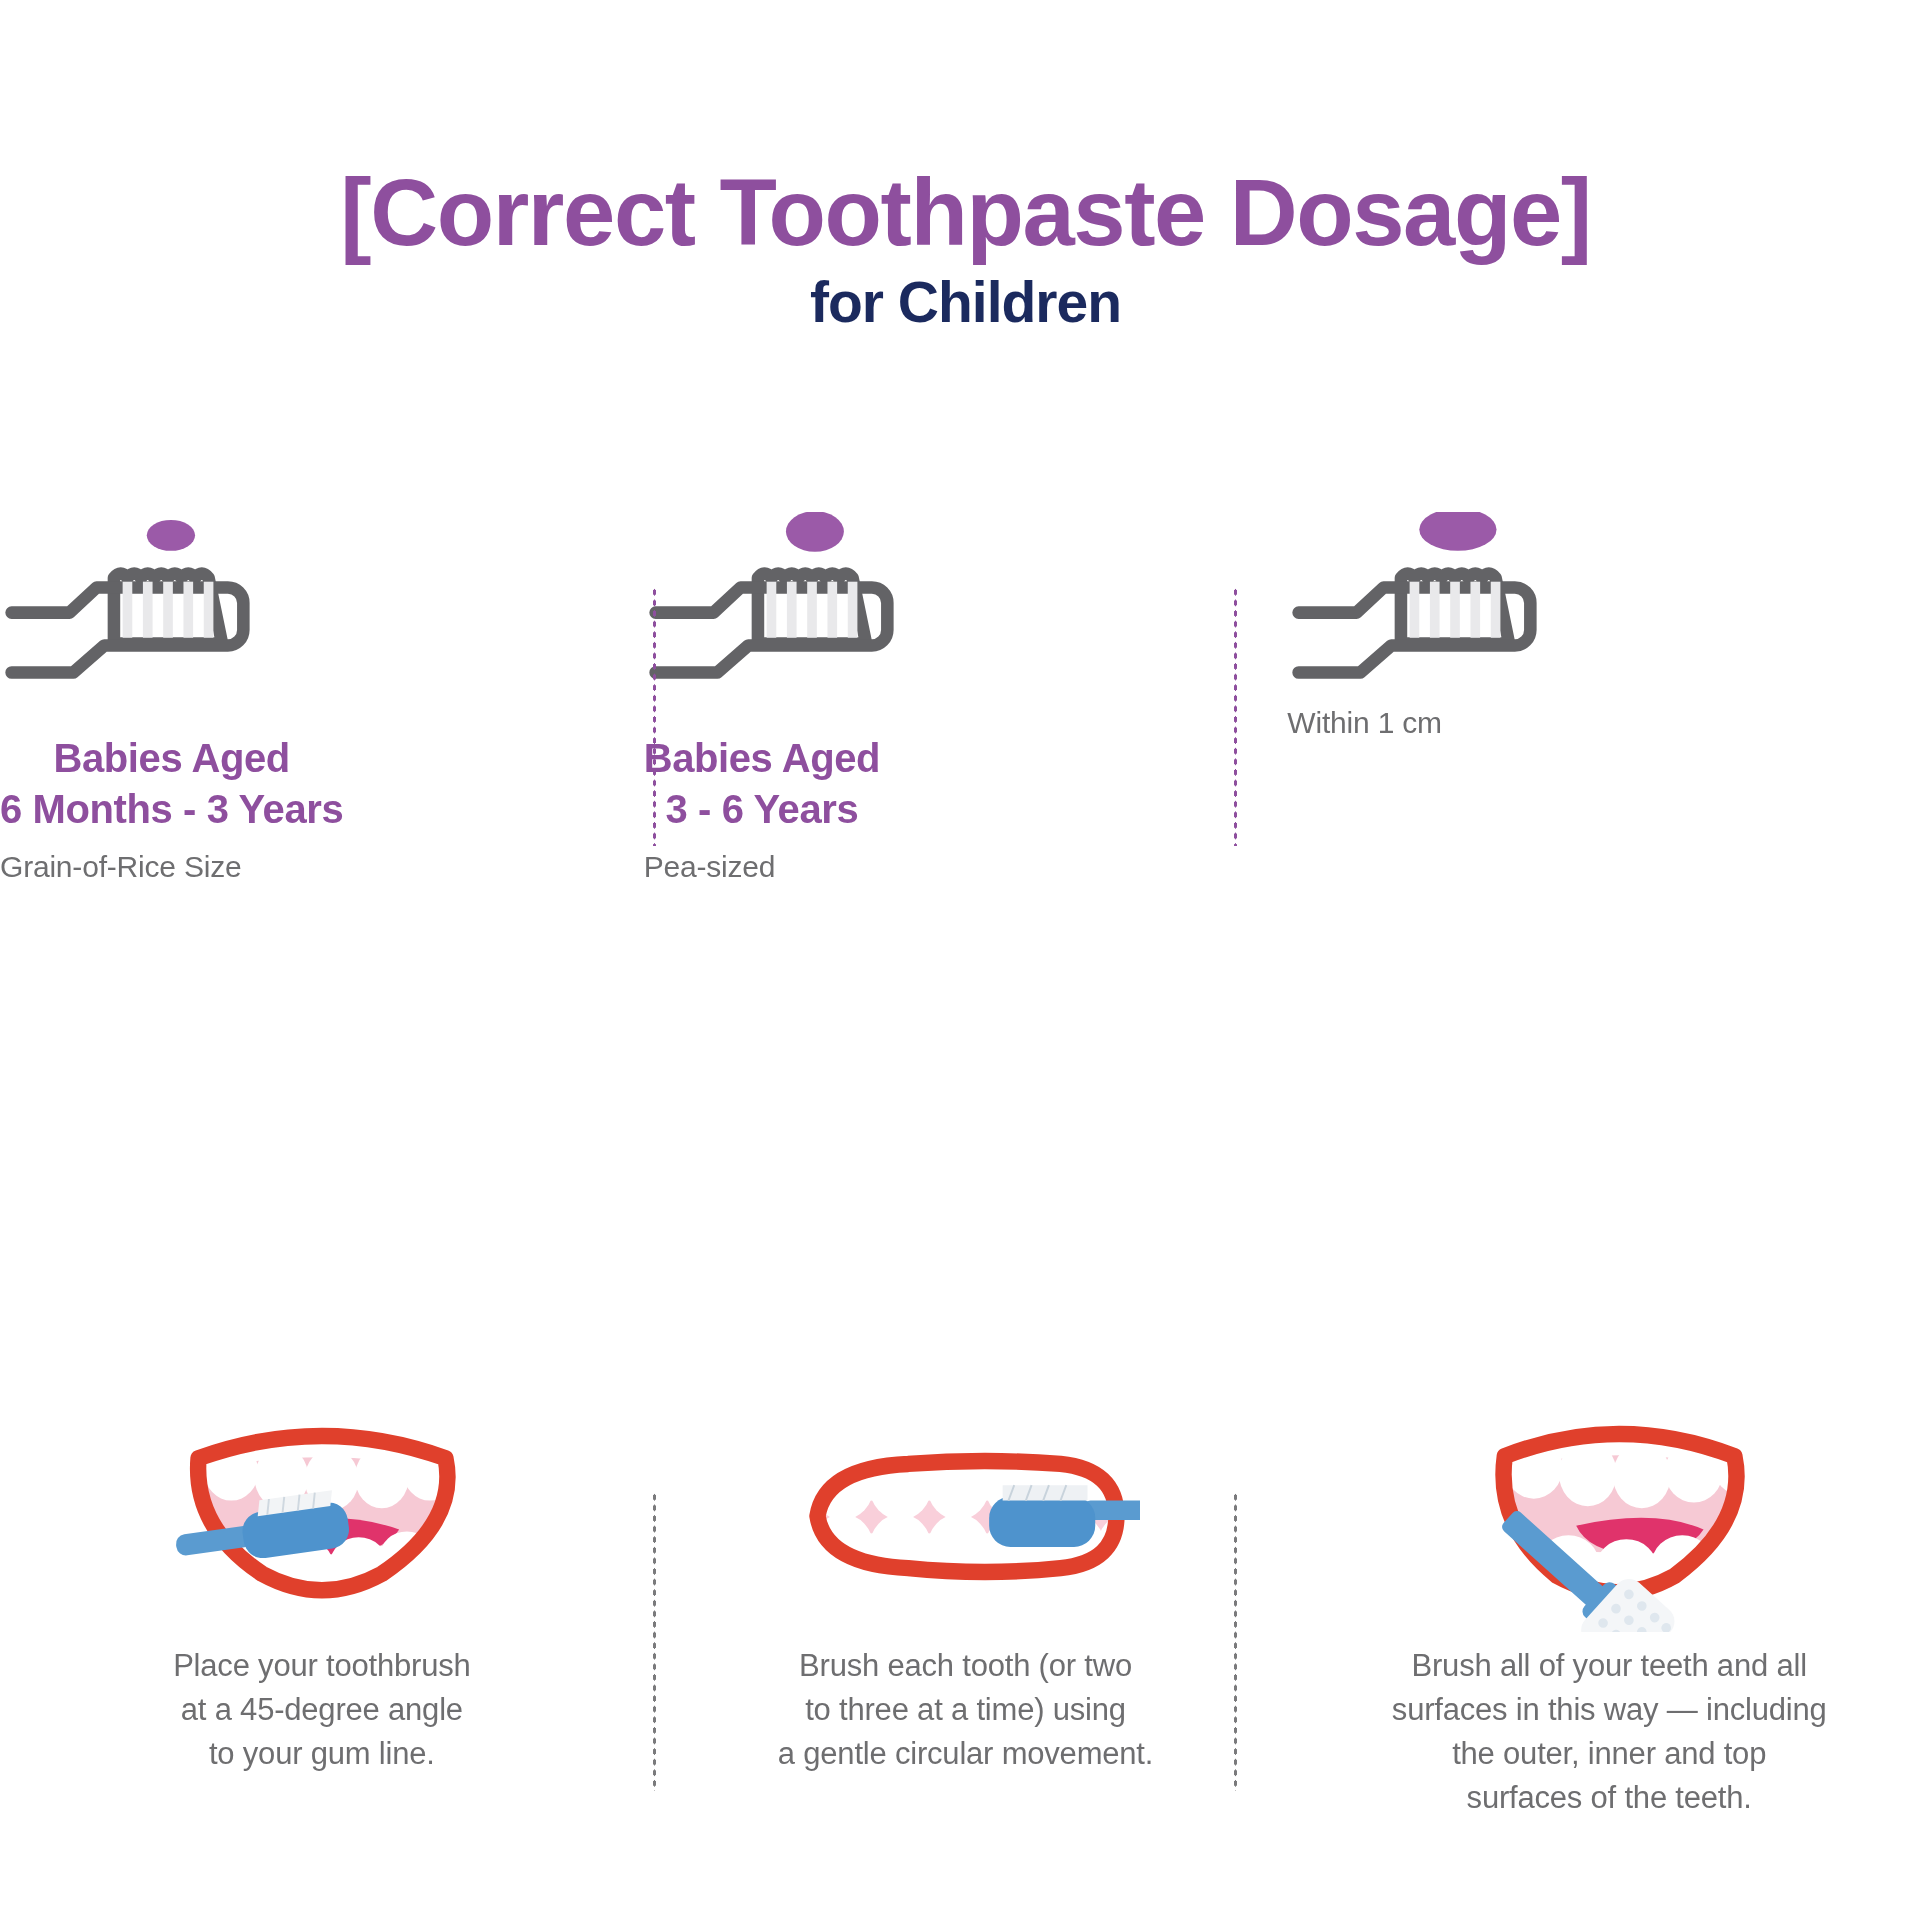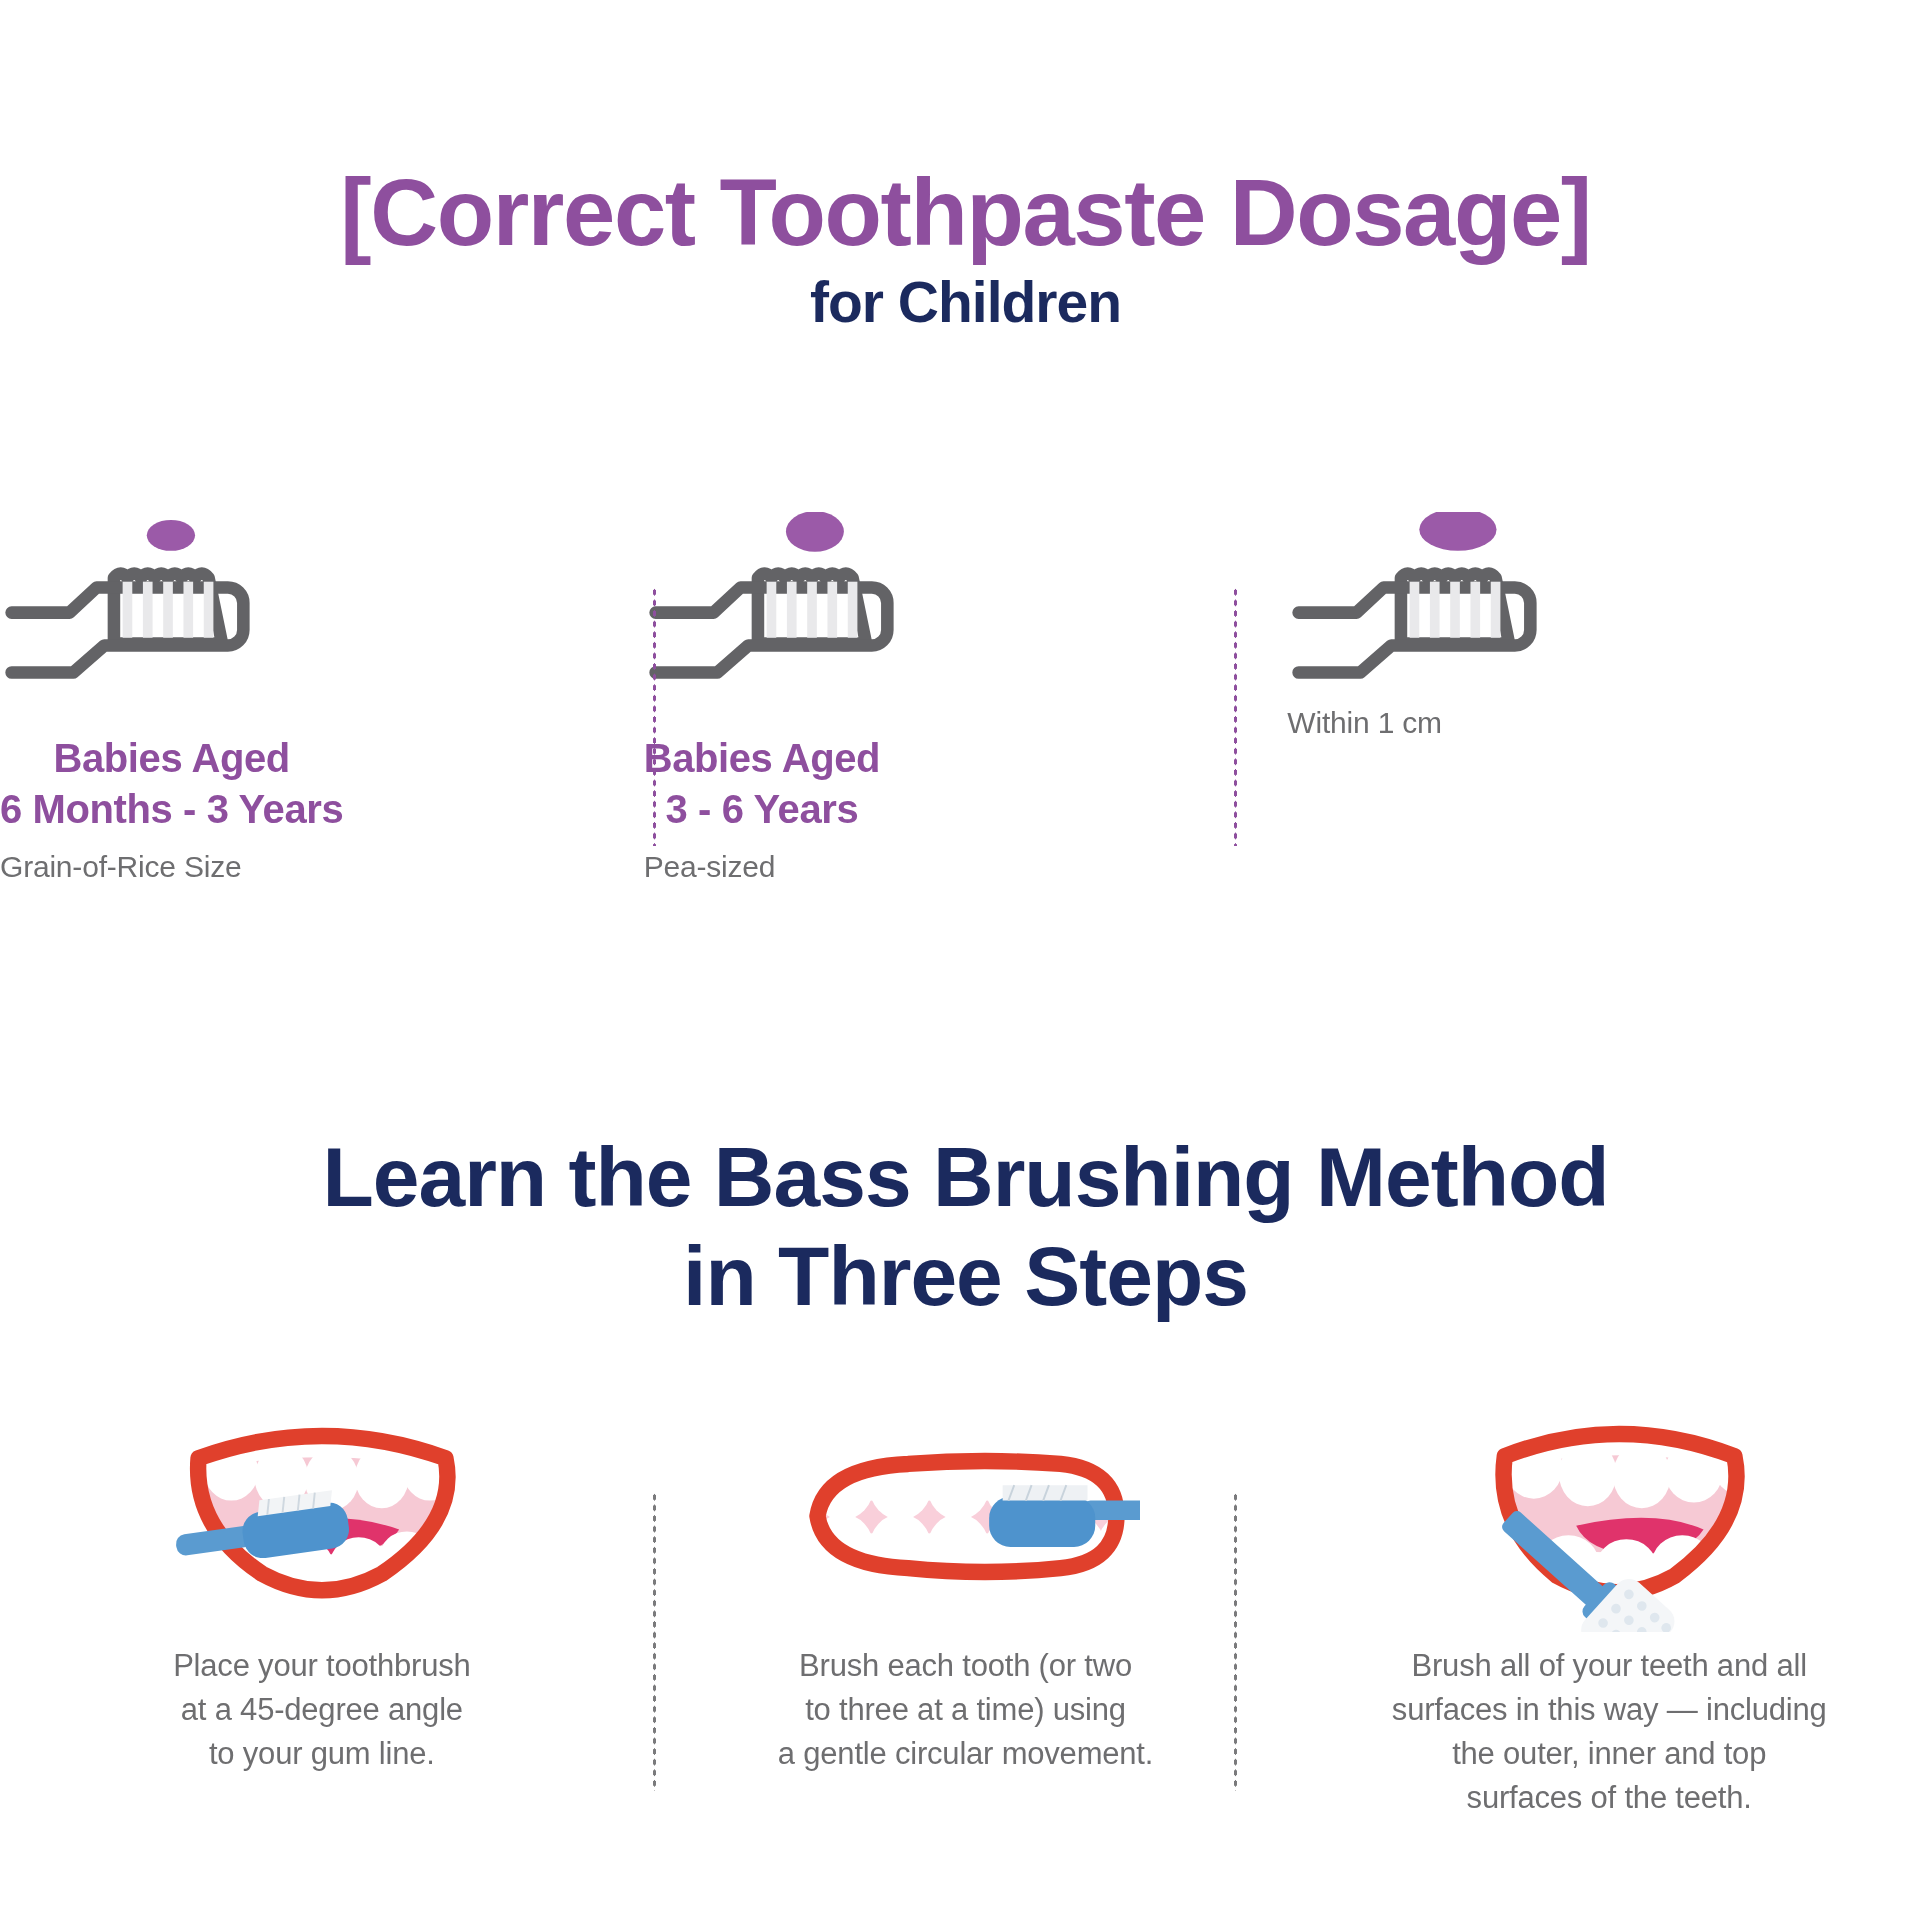--- a/index.html
+++ b/index.html
@@ -230,24 +230,20 @@
           </g>
         </svg>
       </div>
       <div class="size-label">Within 1 cm</div>
     </div>
 
     <div class="vdivider-purple vdiv-1"></div>
     <div class="vdivider-purple vdiv-2"></div>
   </div>
 
-  <div class="section2-title">
-    <span>Learn the Bass Brushing Method</span><br>
-    <span>in Three Steps</span>
-  </div>
 
   <div class="steps-row">
 
     <div class="step-col">
       <div class="mouth-wrap">
         <svg width="328" height="217" viewBox="0 0 340 225">
           <defs>
             <clipPath id="mouthClip1">
               <path d="M42 52 Q170 6 298 52 Q312 118 232 172 Q170 206 108 172 Q36 124 42 52 Z"></path>
             </clipPath>

